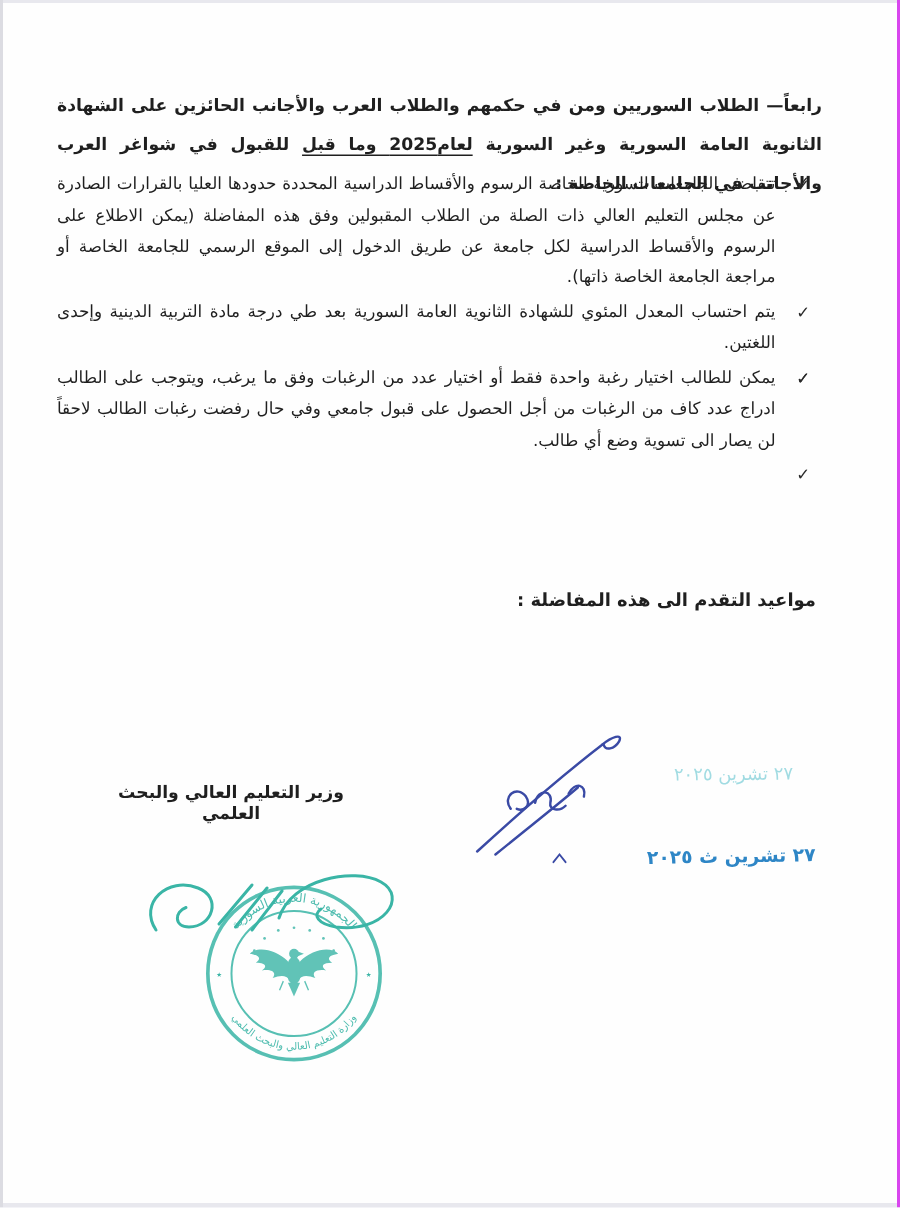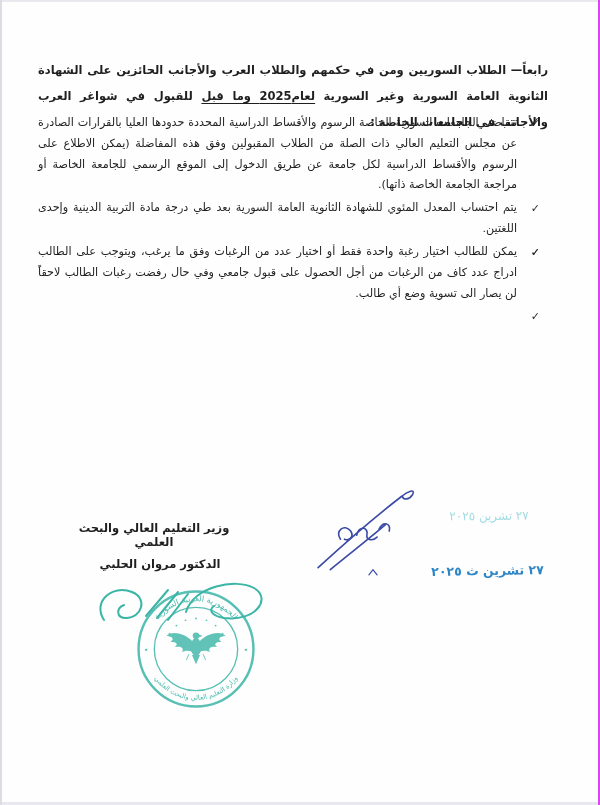--- a/index.html
+++ b/index.html
@@ -95,24 +95,24 @@
     </li>
     <li>
       <span class="check">✓</span>
       <span>يمكن للطالب اختيار رغبة واحدة فقط أو اختيار عدد من الرغبات وفق ما يرغب، ويتوجب على الطالب ادراج عدد كاف من الرغبات من أجل الحصول على قبول جامعي وفي حال رفضت رغبات الطالب لاحقاً لن يصار الى تسوية وضع أي طالب.</span>
     </li>
     <li>
       <span class="check">✓</span>
     </li>
   </ul>
 
+  <p class="schedule-title">مواعيد التقدم الى هذه المفاضلة :</p>
 
 
   <p class="sig-title">وزير التعليم العالي والبحث العلمي</p>
-  <p class="sig-name">الدكتور مروان الحلبي</p>
 
   <div class="pen-signature">
     <svg viewBox="0 0 120 100" fill="none" stroke="#3a4aa5" stroke-width="1.6" stroke-linecap="round">
       <path d="M 6,90 C 30,68 62,40 88,20"></path>
       <path d="M 88,20 C 94,15 102,12 99,18 C 96,23 90,24 89,20"></path>
       <path d="M 18,92 C 40,74 58,60 72,48"></path>
       <path d="M 28,62 c -6,-8 4,-16 10,-8 c 4,6 -2,10 -6,8"></path>
       <path d="M 44,58 c 2,-10 12,-8 10,0 c -1,5 6,6 10,2"></path>
       <path d="M 66,52 c 4,-8 12,-6 10,2"></path>
       <path d="M 56,97 l 4,-5 4,5" stroke-width="1.2"></path>

